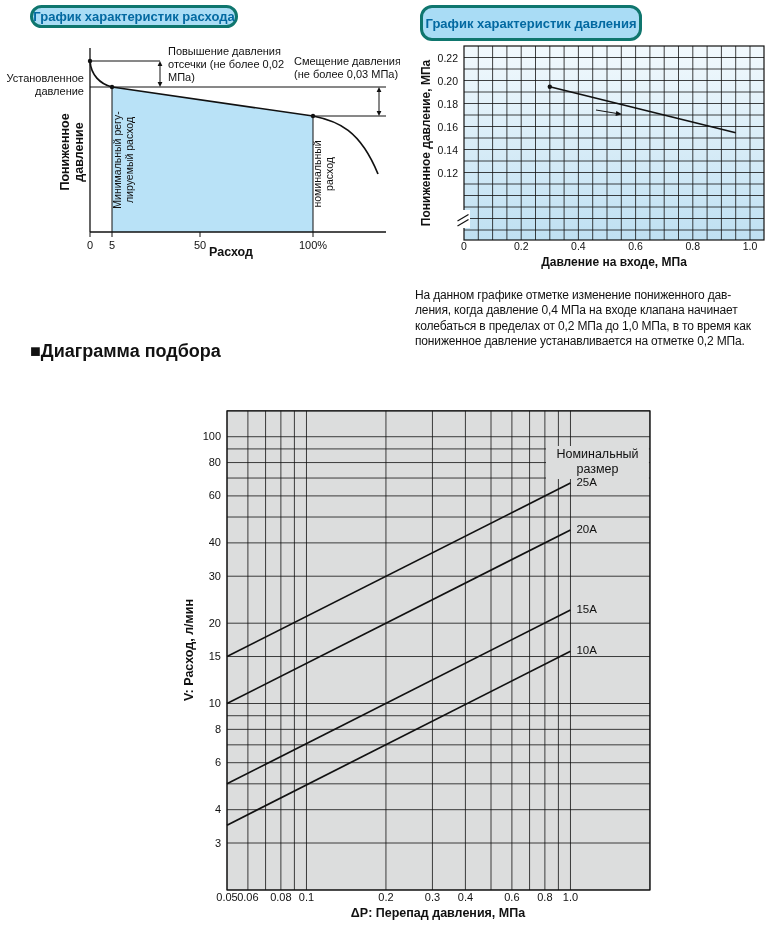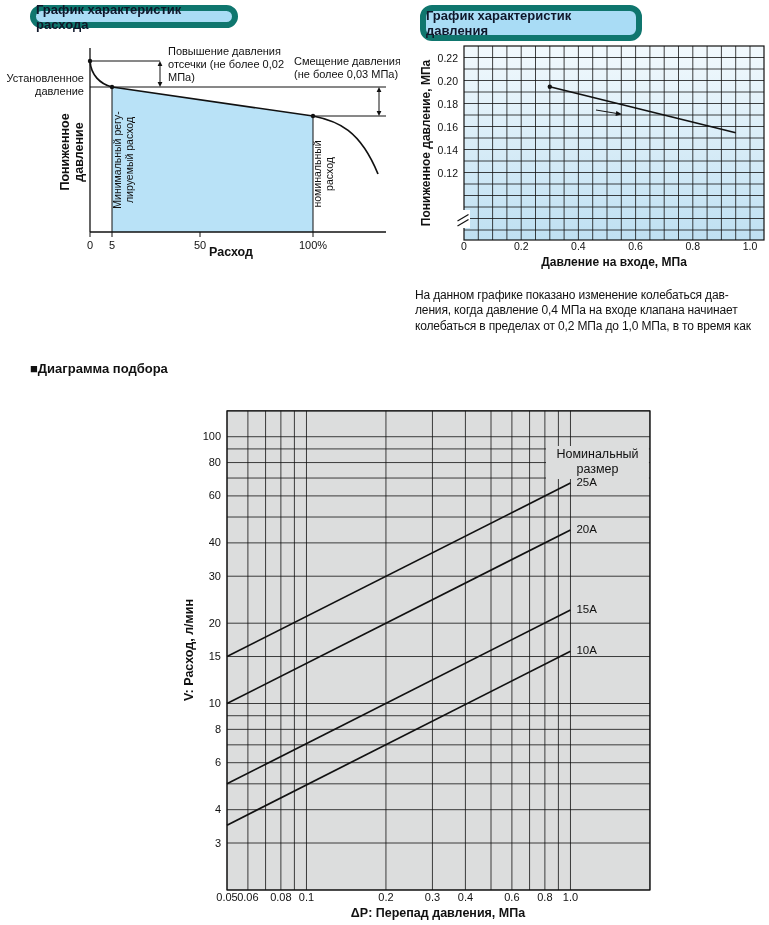--- a/index.html
+++ b/index.html
@@ -1,26 +1,26 @@
 <!DOCTYPE html>
 <html><head>
 <meta charset="utf-8">
 <style>
   * { margin:0; padding:0; box-sizing:border-box; }
   html,body { background:#ffffff; font-family:"Liberation Sans", sans-serif; color:#111; }
   #page { position:relative; width:769px; height:925px; background:#fff; overflow:hidden; }
   .abs { position:absolute; }
-  .pill { position:absolute; border:6px solid #0f766e; border-radius:12px;
+  .pill { position:absolute; border:3px solid #0f766e; border-radius:12px;
           display:flex; align-items:center; justify-content:center;
-          font-weight:bold; font-size:13px; color:#0f172a; }
+          font-weight:bold; font-size:13px; color:#0369a1; }
   #pill-flow { left:30px; top:5px; width:208px; height:23px; }
   #pill-pressure { left:420px; top:5px; width:222px; height:36px; }
   #note { left:415px; top:288px; width:354px; font-size:12px; line-height:15.4px; letter-spacing:-0.15px; }
   #note div { white-space:nowrap; }
-  #heading { left:30px; top:360px; font-size:13px; font-weight:bold; line-height:18.5px; }
+  #heading { left:30px; top:342px; font-size:18px; font-weight:bold; line-height:18.5px; }
   svg text { font-family:"Liberation Sans", sans-serif; fill:#111; }
 </style>
 </head>
 <body>
 
 <div id="page">
 
   <div class="pill" id="pill-flow" style="background: rgb(169, 220, 245);">График характеристик расхода</div>
   <div class="pill" id="pill-pressure" style="background: rgb(169, 220, 245);">График характеристик давления</div>
 
@@ -126,23 +126,24 @@
       <line x1="196" y1="70" x2="217" y2="73.5" stroke="#111111" stroke-width="1"></line>
       <polygon points="222,74.3 216.3,70.9 215.5,75.9" fill="#111111"></polygon>
       <rect x="58" y="170" width="12" height="18" fill="#ffffff"></rect>
       <line x1="57.5" y1="181" x2="68.5" y2="174.5" stroke="#111111" stroke-width="1.2"></line>
       <line x1="57.5" y1="186" x2="68.5" y2="179.5" stroke="#111111" stroke-width="1.2"></line>
       <text transform="translate(30,103) rotate(-90)" text-anchor="middle" font-size="12" font-weight="bold"><tspan x="0" y="0">Пониженное давление, МПа</tspan></text>
       <text x="214" y="226" font-size="12" text-anchor="middle" font-weight="bold">Давление на входе, МПа</text>
     </svg>
 
   <div id="note" class="abs">
-    <div>На данном графике показано изменение колебаться дав-</div>
+    <div>На данном графике отметке изменение пониженного дав-</div>
     <div>ления, когда давление 0,4 МПа на входе клапана начинает</div>
     <div>колебаться в пределах от 0,2 МПа до 1,0 МПа, в то время как</div>
+    <div>пониженное давление устанавливается на отметке 0,2 МПа.</div>
   </div>
 
   <div id="heading" class="abs">
     <div>■Диаграмма подбора</div>
   </div>
 
   <svg id="chart-sizing" class="abs" style="left:180px;top:400px" width="589" height="525">
       <rect x="47" y="10.85" width="422.9438377105821" height="479.1407886273993" fill="#dcdddd"></rect>
       <line x1="47" y1="10.85" x2="47" y2="489.9907886273993" stroke="#111111" stroke-width="0.8"></line>
       <line x1="67.90384895657294" y1="10.85" x2="67.90384895657294" y2="489.9907886273993" stroke="#111111" stroke-width="0.8"></line>

